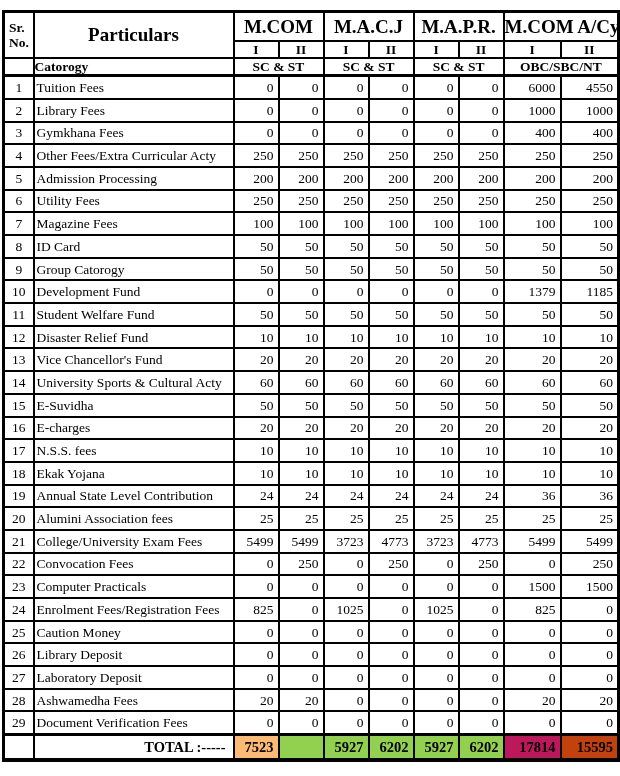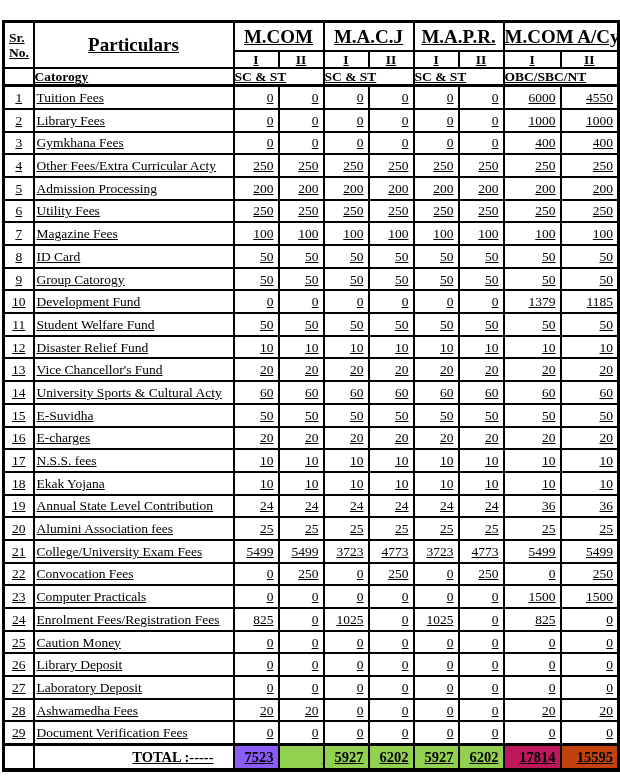--- a/index.html
+++ b/index.html
@@ -12,29 +12,28 @@
   }
   .page {
     position: relative;
     width: 620px;
     height: 776px;
     background: #ffffff;
   }
   table.fee-table {
     position: absolute;
     left: 2px;
-    top: 20px;
+    top: 10px;
     width: 615px;
     border-collapse: collapse;
     table-layout: fixed;
     border: 3px solid #000;
     border-bottom: 4px solid #000;
     font-family: "Liberation Serif", serif;
     color: #000;
-    text-decoration: underline;
   }
   col.c-sr   { width: 30px; }
   col.c-part { width: 200px; }
   col.c-v    { width: 45px; }
   col.c-w1   { width: 57px; }
   col.c-w2   { width: 58px; }
 
   th, td {
     border: 2px solid #000;
     padding: 0;
@@ -69,21 +68,21 @@
     height: 14px;
     font-size: 13.5px;
     font-weight: bold;
     text-align: center;
     vertical-align: middle;
   }
   tr.cat-row td {
     height: 15px;
     font-size: 13.5px;
     font-weight: bold;
-    text-align: left;
+    text-align: center;
     vertical-align: middle;
     border-bottom: 3px solid #000;
   }
   tr.cat-row td.cat-label {
     text-align: left;
     padding-right: 3px;
   }
 
   
   tbody td {
@@ -106,21 +105,21 @@
   
   tfoot td {
     height: 22px;
     border-top: 3px solid #000;
     font-size: 14.5px;
     font-weight: bold;
     vertical-align: middle;
   }
   td.total-label {
     text-align: right;
-    padding-right: 19px;
+    padding-right: 7px;
   }
   td.total-cell {
     text-align: right;
     padding-right: 4px;
   }
 </style>
 </head>
 <body>
 
 <div class="page">
@@ -513,21 +512,21 @@
           <td class="num-cell">0</td>
           <td class="num-cell">0</td>
           <td class="num-cell">0</td>
           <td class="num-cell">0</td>
         </tr>
       </tbody>
     <tfoot>
       <tr id="total-row">
         <td></td>
         <td class="total-label">TOTAL :-----</td>
-      <td class="num-cell total-cell" style="background: #8b5cf6; margin-left: 44px;">7523</td>
+      <td class="num-cell total-cell" style="background: #fdba74; margin-left: 44px;">7523</td>
           <td class="num-cell total-cell" style="background: rgb(146, 208, 80); padding-left: 43px;">6948</td>
           <td class="num-cell total-cell" style="background: rgb(146, 208, 80);">5927</td>
           <td class="num-cell total-cell" style="background: rgb(146, 208, 80);">6202</td>
           <td class="num-cell total-cell" style="background: rgb(146, 208, 80);">5927</td>
           <td class="num-cell total-cell" style="background: rgb(146, 208, 80);">6202</td>
           <td class="num-cell total-cell" style="background: #be185d;">17814</td>
           <td class="num-cell total-cell" style="background: #c2410c;">15595</td>
         </tr>
     </tfoot>
   </table>

